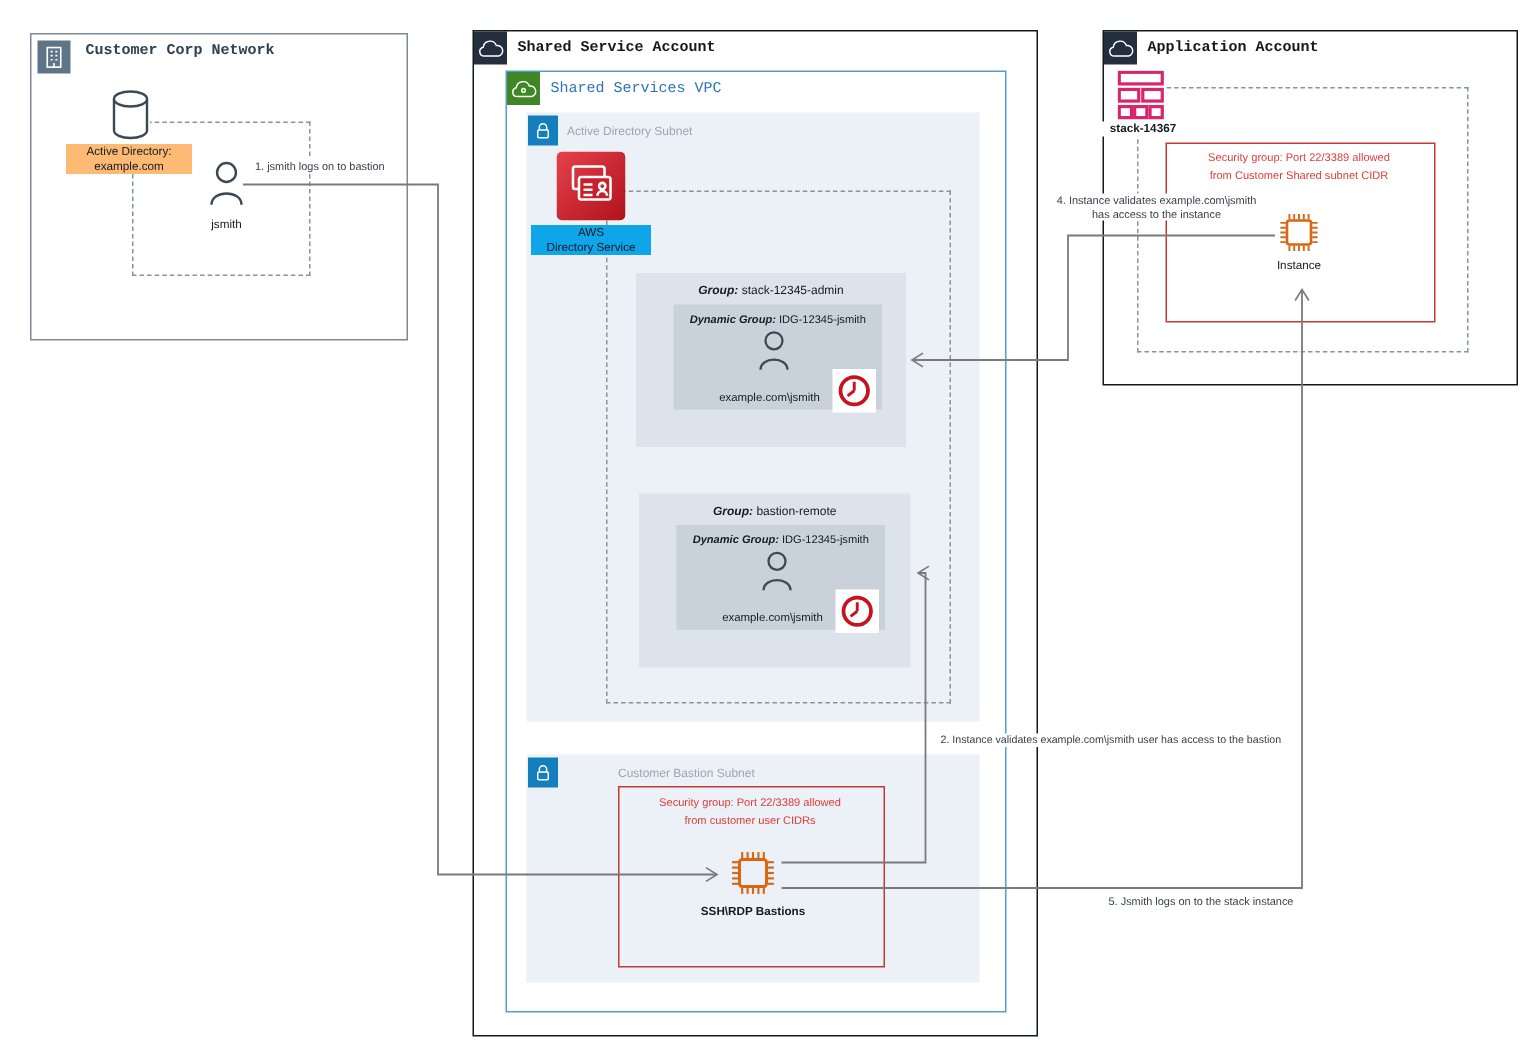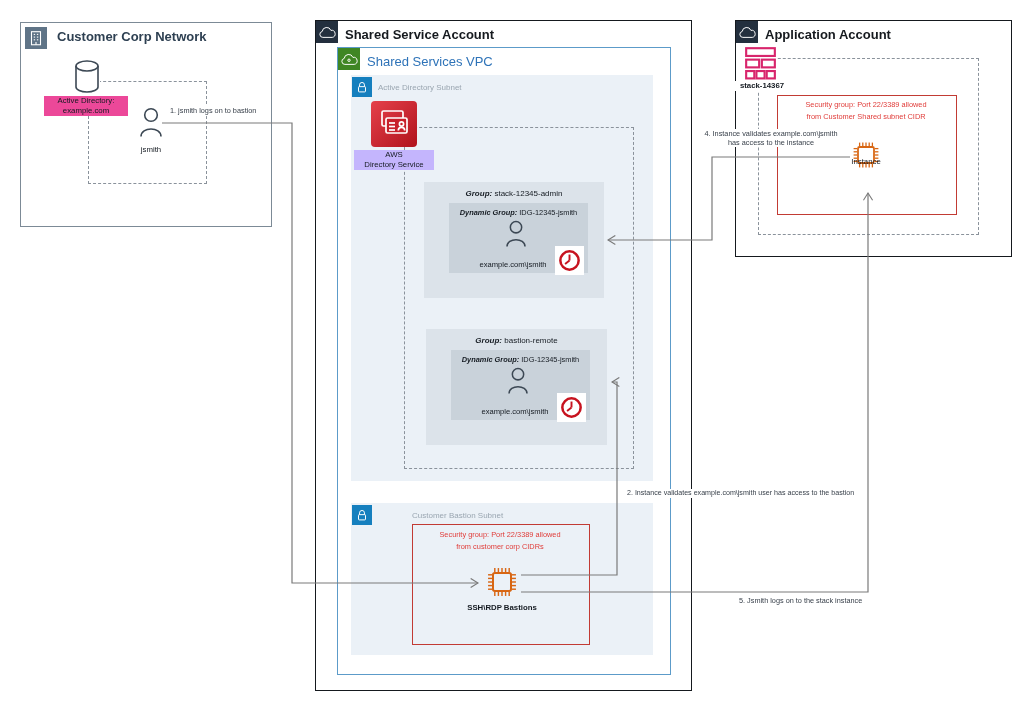--- a/index.html
+++ b/index.html
@@ -3,21 +3,21 @@
 <meta charset="utf-8">
 <style>
   html,body{margin:0;padding:0;background:#fff;}
   #canvas{position:relative;width:1019px;height:706px;background:#fff;
           font-family:"Liberation Sans",sans-serif;color:#1c2430;overflow:hidden;}
   .abs{position:absolute;}
   .box{position:absolute;background:#fff;}
   .acct-border{border:1px solid #15191e;}
   .corp-border{border:1px solid #7c8a96;}
   .hdr-icon{position:absolute;width:22px;height:22px;display:flex;align-items:center;justify-content:center;z-index:3;}
-  .hdr-title{position:absolute;font-size:13px;font-weight:bold;white-space:nowrap;z-index:3;}
+  .hdr-title{position:absolute;font-size:10px;font-weight:bold;white-space:nowrap;z-index:3;font-family:Liberation Mono, monospace;}
   .dashed{position:absolute;border:1px dashed #8a929b;z-index:1;}
   .subnet{position:absolute;background:#ebf1f7;z-index:0;}
   .subnet-title{position:absolute;font-size:8px;color:#9aa6b1;white-space:nowrap;z-index:3;}
   .lock-sq{position:absolute;width:20px;height:20px;background:#157fbe;display:flex;align-items:center;justify-content:center;z-index:3;}
   .group-box{position:absolute;background:#dce3ea;z-index:2;}
   .group-inner{position:absolute;background:#c9d2da;z-index:2;}
   .group-title{position:absolute;font-size:8px;text-align:center;white-space:nowrap;z-index:3;color:#141a21;}
   .b{font-weight:bold;font-style:italic;}
   .member{position:absolute;font-size:7.6px;text-align:center;z-index:3;color:#141a21;}
   .sg-box{position:absolute;border:1px solid #c23b34;z-index:2;}
@@ -49,21 +49,21 @@
   <div class="hdr-title" style="left:57px;top:29px;color:#2e4052;">Customer Corp Network</div>
 
   <div class="dashed" style="left:88px;top:81px;width:117px;height:101px;"></div>
 
   <span class="abs" style="left:74px;top:60px;z-index:3;background:#fff;">
     <svg width="26" height="34" viewBox="0 0 26 34" fill="#fff" stroke="#3c4854" stroke-width="1.6">
       <path d="M2 6 v21 a11 5 0 0 0 22 0 V6"></path>
       <ellipse cx="13" cy="6" rx="11" ry="5"></ellipse>
     </svg>
   </span>
-  <div class="icon-label" style="left:44px;top:96px;width:84px;background:#ec4899;">
+  <div class="icon-label" style="left:44px;top:96px;width:84px;background:#fdba74;">
     <div>Active Directory:</div>
     <div>example.com</div>
   </div>
 
   <span class="abs" style="left:139px;top:107px;z-index:3;">
     <svg width="24" height="30" viewBox="0 0 24 30" fill="none" stroke="#3c4854" stroke-width="1.6">
       <circle cx="12" cy="8" r="6.3"></circle>
       <path d="M2 29.5 C2 19.5 22 19.5 22 29.5"></path>
     </svg>
   </span>
@@ -110,21 +110,21 @@
         <rect x="11" y="10" width="21" height="15" rx="1.5"></rect>
         <rect x="15" y="17" width="21" height="15" rx="1.5" fill="#c8202a"></rect>
         <line x1="18" y1="22" x2="24" y2="22"></line>
         <line x1="18" y1="25.5" x2="24" y2="25.5"></line>
         <line x1="18" y1="29" x2="24" y2="29"></line>
         <circle cx="30.5" cy="23" r="2.1"></circle>
         <path d="M27.3 29.5 a3.2 3.2 0 0 1 6.4 0"></path>
       </g>
     </svg>
   </span>
-  <div class="icon-label" style="left:354px;top:150px;width:80px;background:#c4b5fd;">
+  <div class="icon-label" style="left:354px;top:150px;width:80px;background:#0ea5e9;">
     <div>AWS</div>
     <div>Directory Service</div>
   </div>
 
   <div class="group-box" style="left:424px;top:182px;width:180px;height:116px;"></div>
   <div class="group-title" style="left:424px;top:189px;width:180px;">
     <span class="b">Group:</span>
     <span>stack-12345-admin</span>
   </div>
   <div class="group-inner" style="left:449px;top:203px;width:139px;height:70px;"></div>
@@ -176,21 +176,21 @@
   <div class="lock-sq" style="left:352px;top:505px;">
     <svg width="14" height="14" viewBox="0 0 20 20" fill="none" stroke="#fff" stroke-width="1.4">
       <path d="M6.5 9.5V7a3.5 3.5 0 0 1 7 0v2.5"></path>
       <rect x="5" y="9.5" width="10" height="7.5" rx="1"></rect>
     </svg>
   </div>
   <div class="subnet-title" style="left:378px;top:511px;margin-left:34px;">Customer Bastion Subnet</div>
 
   <div class="sg-box" style="left:412px;top:524px;width:176px;height:119px;"></div>
   <div class="sg-text" style="left:413px;top:530px;width:174px;">Security group: Port 22/3389 allowed</div>
-  <div class="sg-text" style="left:413px;top:542px;width:174px;">from customer corp CIDRs</div>
+  <div class="sg-text" style="left:413px;top:542px;width:174px;">from customer user CIDRs</div>
   <span class="abs" style="left:484px;top:564px;z-index:3;">
     <svg width="36" height="36" viewBox="0 0 40 40" stroke="#d86613" fill="none">
       <rect x="10" y="10" width="20" height="20" rx="2" stroke-width="2.2"></rect>
       <g stroke-width="1.6">
         <line x1="12" y1="4.5" x2="12" y2="9"></line>
           <line x1="16" y1="4.5" x2="16" y2="9"></line>
           <line x1="20" y1="4.5" x2="20" y2="9"></line>
           <line x1="24" y1="4.5" x2="24" y2="9"></line>
           <line x1="28" y1="4.5" x2="28" y2="9"></line>
         <line x1="12" y1="31" x2="12" y2="35.5"></line>
@@ -258,21 +258,21 @@
           <line x1="4.5" y1="24" x2="9" y2="24"></line>
           <line x1="4.5" y1="28" x2="9" y2="28"></line>
         <line x1="31" y1="12" x2="35.5" y2="12"></line>
           <line x1="31" y1="16" x2="35.5" y2="16"></line>
           <line x1="31" y1="20" x2="35.5" y2="20"></line>
           <line x1="31" y1="24" x2="35.5" y2="24"></line>
           <line x1="31" y1="28" x2="35.5" y2="28"></line>
       </g>
     </svg>
   </span>
-  <div class="icon-label" style="left:836px;top:157px;width:60px;">Instance</div>
+  <div class="icon-label" style="left:836px;top:172px;width:60px;">Instance</div>
 
   <div class="annot" style="left:170px;top:106px;">1. jsmith logs on to bastion</div>
   <div class="annot" style="left:627px;top:489px;font-size:7.1px;">2. Instance validates example.com\jsmith user has access to the bastion</div>
   <div class="annot" style="left:739px;top:596px;">5. Jsmith logs on to the stack instance</div>
   <div class="annot" style="left:695px;top:129px;width:152px;text-align:center;white-space:normal;">
     <div>4. Instance validates example.com\jsmith</div>
     <div>has access to the instance</div>
   </div>
 
   <svg id="arrows" width="1019" height="706">

